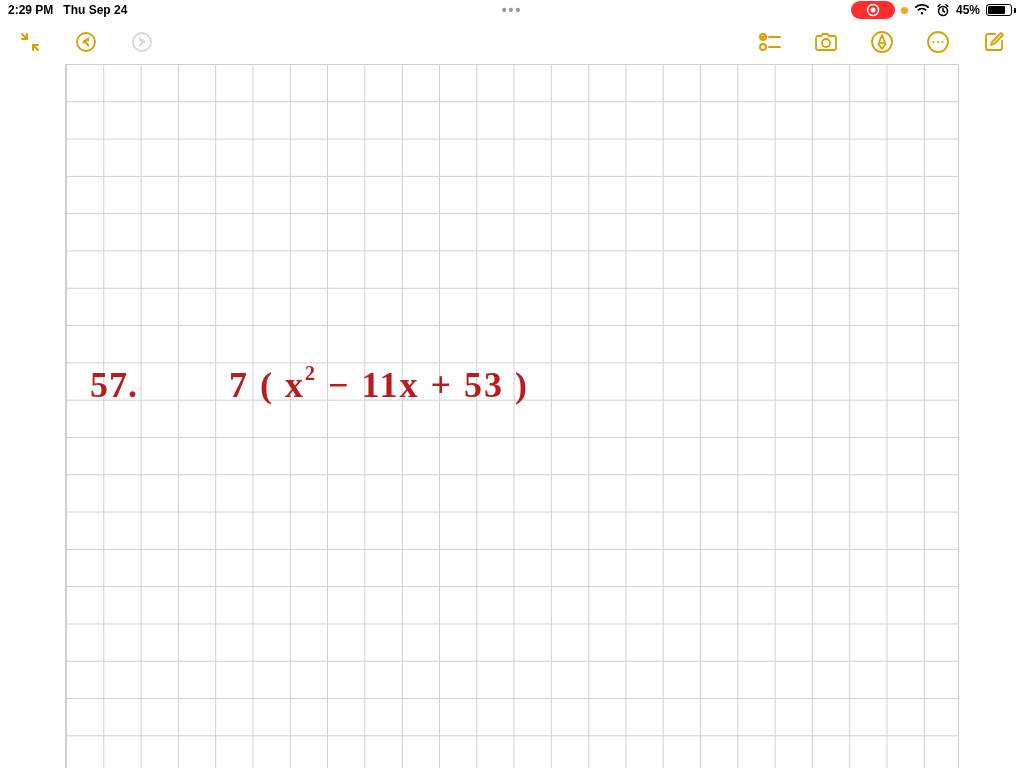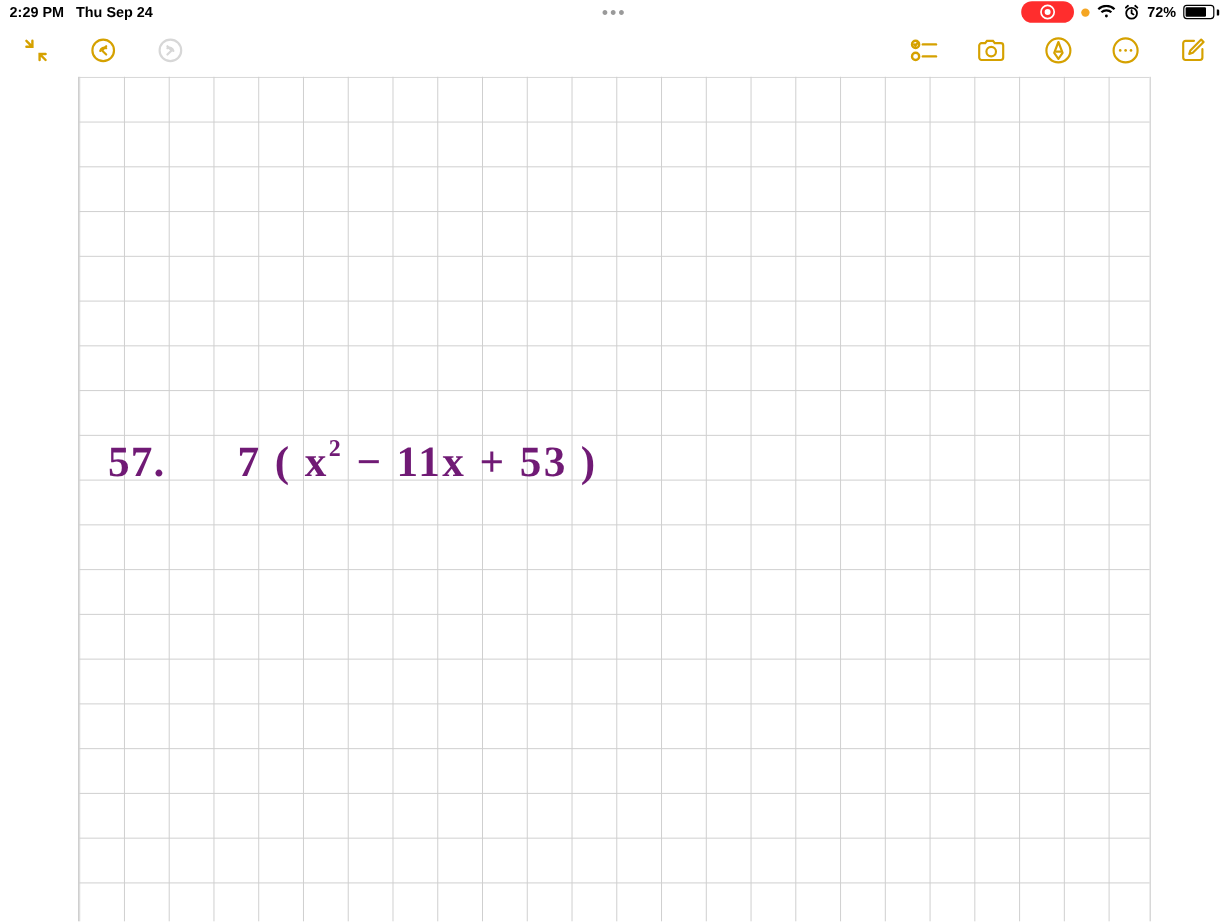--- a/index.html
+++ b/index.html
@@ -25,21 +25,21 @@
   
   .canvas-wrap { position: relative; width: 1024px; height: 704px; }
   .grid-area { position: absolute; left: 65px; top: 0; right: 65px; bottom: 0; background-color: #ffffff;
     background-image: linear-gradient(to right, #cfcfcf 1px, transparent 1px),
                       linear-gradient(to bottom, #cfcfcf 1px, transparent 1px);
     background-size: 37.3px 37.3px;
     border-left: 1px solid #cfcfcf;
     border-right: 1px solid #cfcfcf;
   }
   
-  .handwriting { position: absolute; left: 90px; top: 300px; display: flex; align-items: baseline; font-family: "Comic Sans MS", "Segoe Script", cursive; font-weight: 700; color: #701a75; font-size: 36px; letter-spacing: 1px; }
+  .handwriting { position: absolute; left: 90px; top: 300px; display: flex; align-items: baseline; font-family: "Comic Sans MS", "Segoe Script", cursive; font-weight: 700; color: #b91c1c; font-size: 36px; letter-spacing: 1px; gap: 31px; }
   .hw-problem { margin-right: 60px; }
   .hw-super { font-size: 20px; vertical-align: super; position: relative; top: -4px; }
   .hw-expr { letter-spacing: 2px; }
 </style>
 </head>
 <body>
 
 <div class="status-bar">
   <div class="status-left">
     <span>2:29 PM</span>
@@ -58,21 +58,21 @@
       <svg width="16" height="12" viewBox="0 0 16 12">
           <path d="M8 10.5a1.2 1.2 0 100-2.4 1.2 1.2 0 000 2.4zM3.2 5.6a7 7 0 019.6 0l-1.3 1.3a5.2 5.2 0 00-7 0L3.2 5.6zM.6 3a10.6 10.6 0 0114.8 0l-1.3 1.3a8.8 8.8 0 00-12.2 0L.6 3z" fill="#000"></path>
         </svg>
     </span>
     <span class="alarm-icon">
       <svg width="14" height="14" viewBox="0 0 14 14">
           <circle cx="7" cy="8" r="4.5" fill="none" stroke="#000" stroke-width="1.5"></circle>
           <path d="M7 5.5V8l1.6 1M2.2 3.4L4 1.8M11.8 3.4L10 1.8" stroke="#000" stroke-width="1.5" fill="none" stroke-linecap="round"></path>
         </svg>
     </span>
-    <span>72%</span>
+    <span>45%</span>
     <span class="battery">
       <span class="battery-body">
           <span class="battery-fill"></span>
         </span>
       <span class="battery-tip"></span>
     </span>
   </div>
 </div>
 
 <div class="toolbar">

